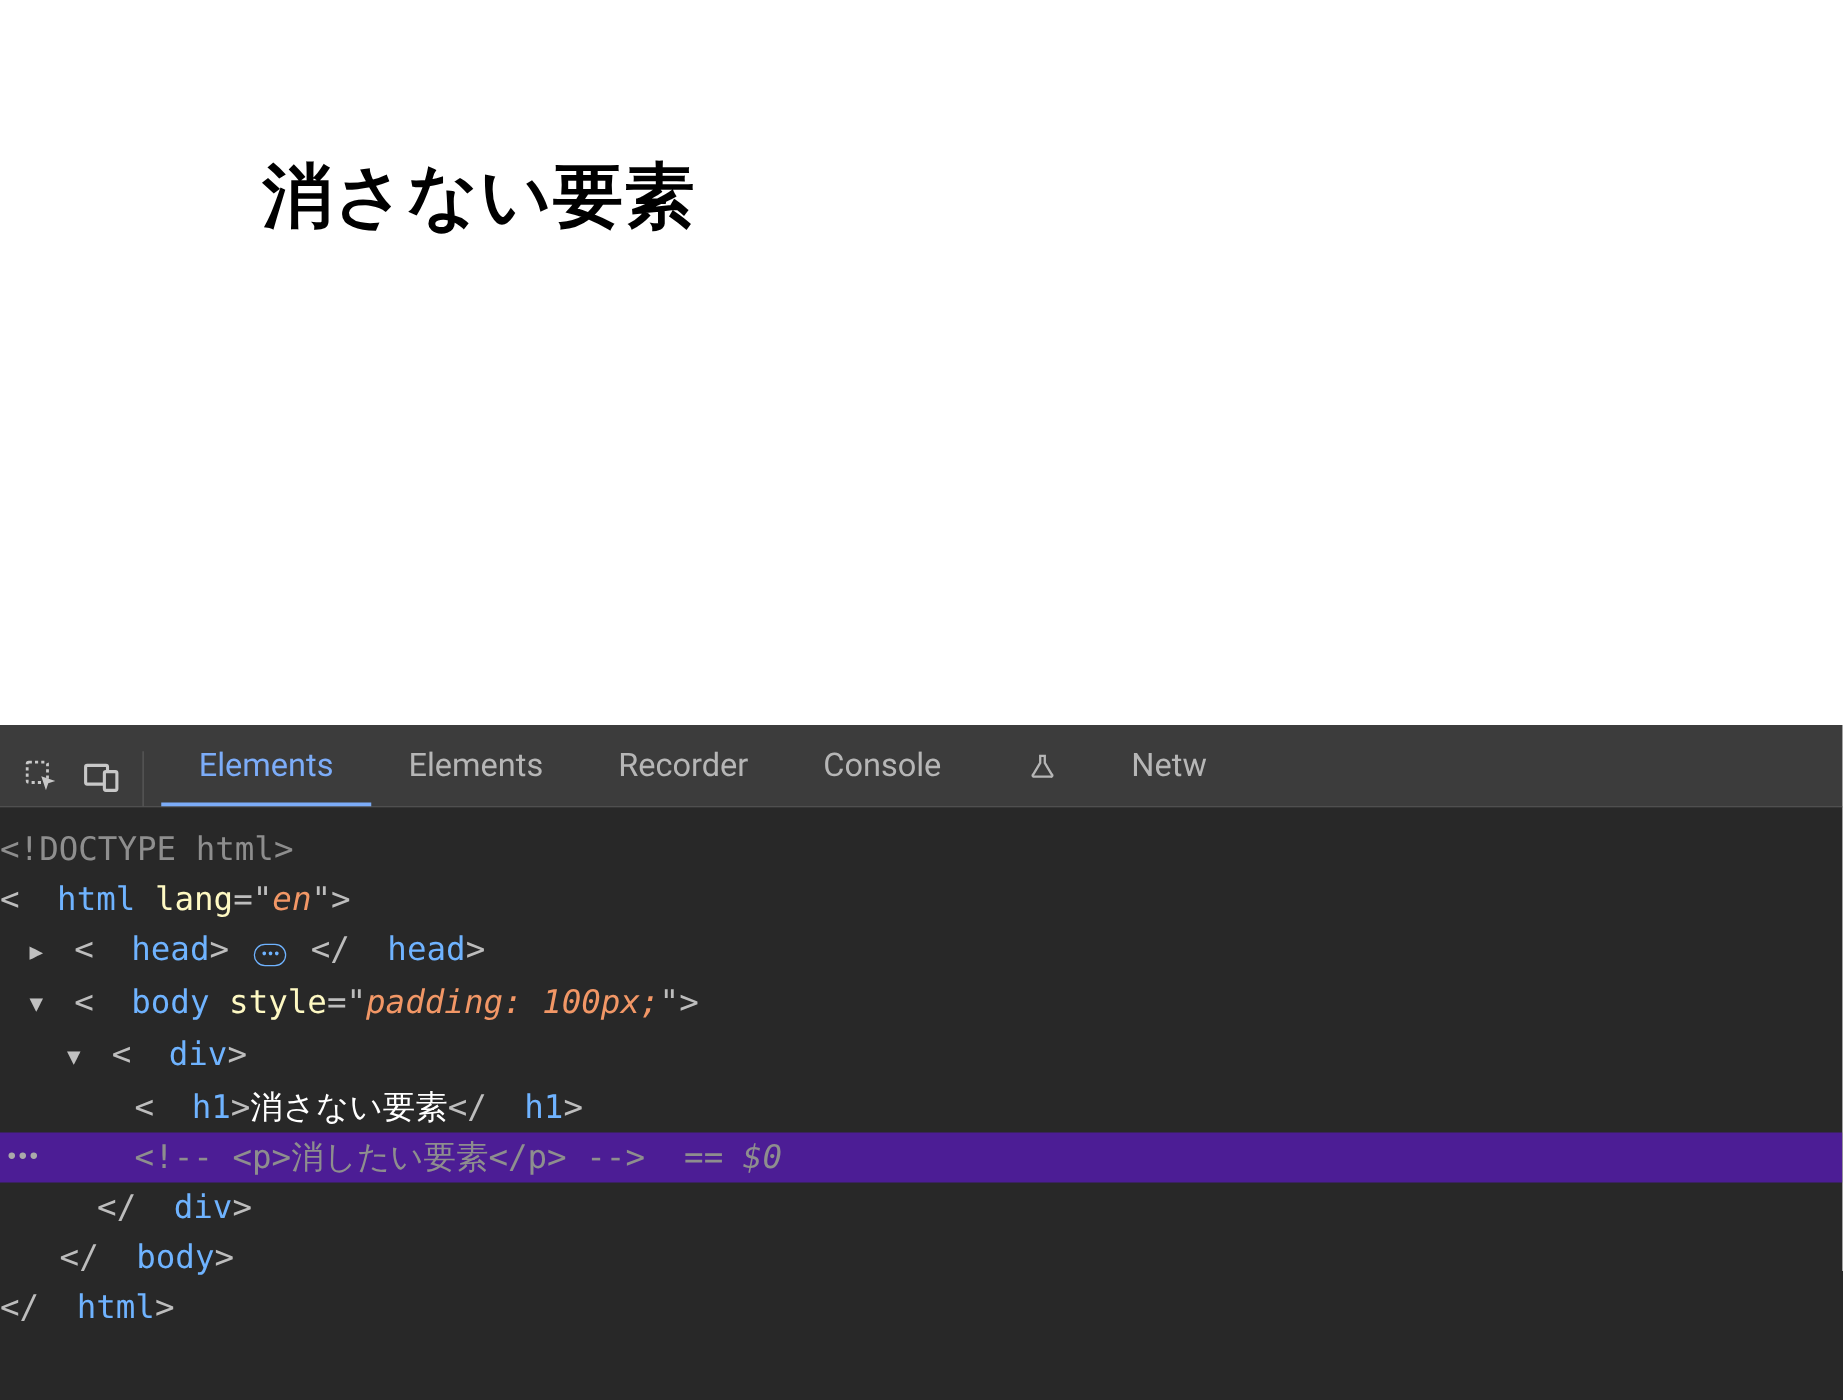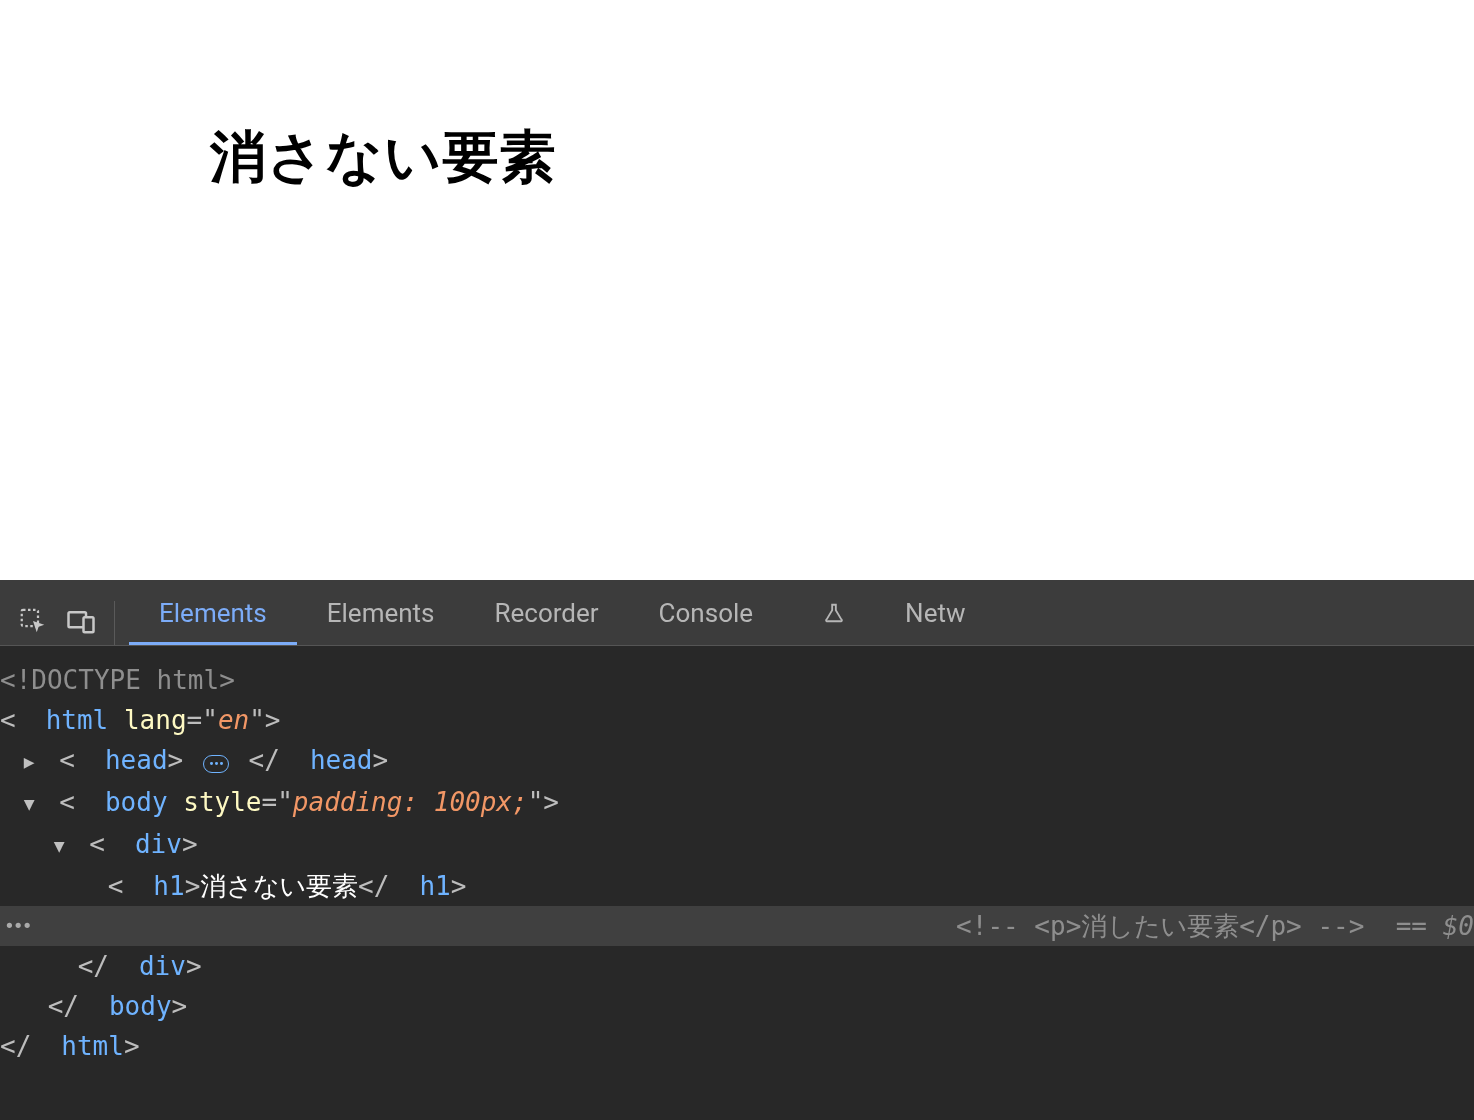--- a/index.html
+++ b/index.html
@@ -96,22 +96,21 @@
     font-size: 26px;
     line-height: 40px;
     overflow: hidden;
   }
   .dom-line {
     white-space: nowrap;
     position: relative;
   }
   .dom-line .indent { display:inline-block; }
   .dom-line.selected {
-    background: #404040;
-    text-align: right;
+    background: #4c1d95;
   }
   .dom-line.selected::before {
     content: "•••";
     position: absolute;
     left: 4px;
     top: 0;
     font-size: 18px;
     color: #aaa;
     letter-spacing: -2px;
   }

